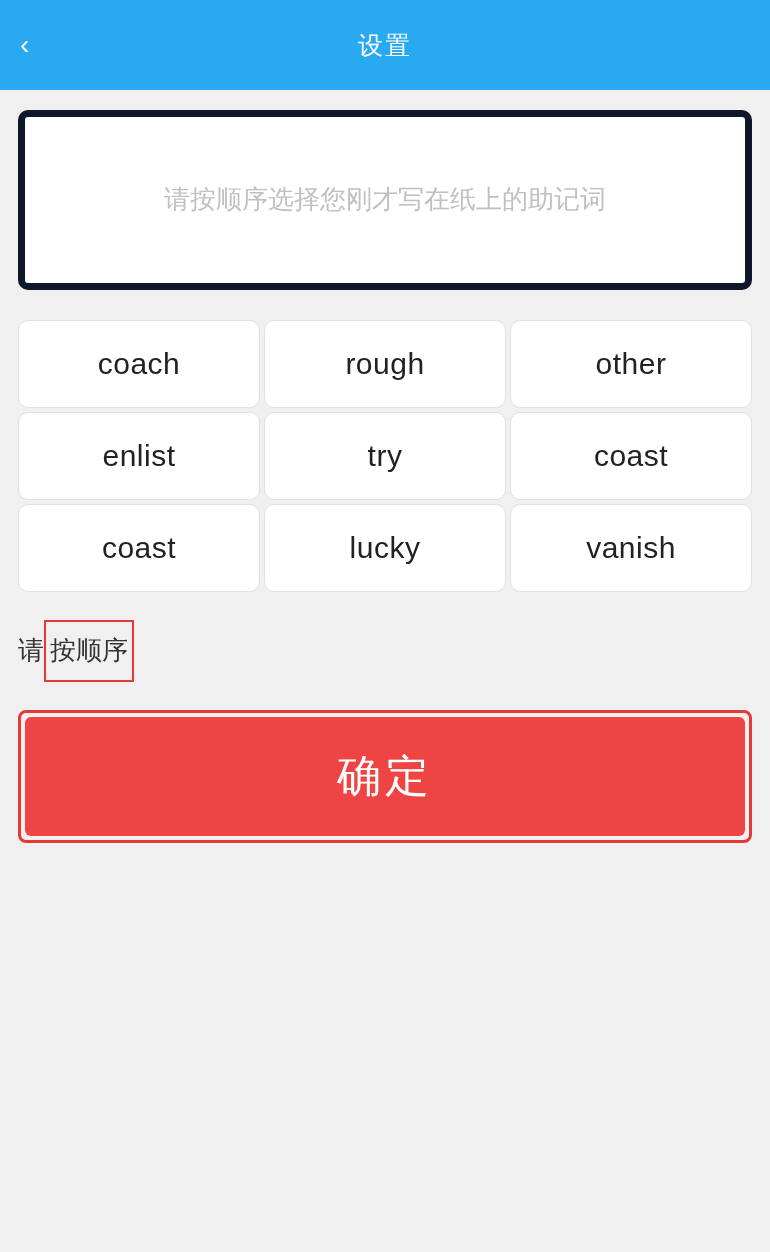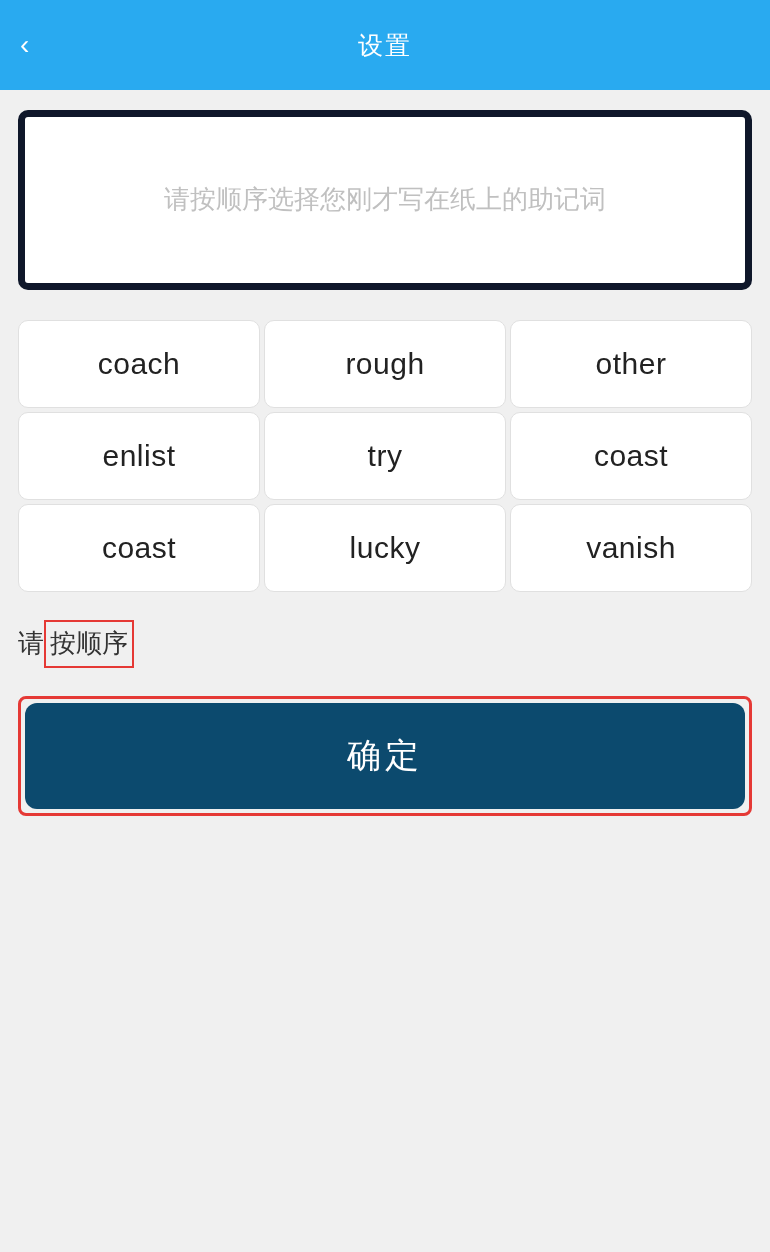--- a/index.html
+++ b/index.html
@@ -99,40 +99,40 @@
       color: #333;
       line-height: 1.6;
       margin-bottom: 28px;
       display: flex;
       align-items: center;
       flex-wrap: wrap;
     }
 
     .instruction-highlight {
       border: 2px solid #e53935;
-      padding: 1px 4px;
+      padding: 8px 4px;
       margin: 0 0px;
       display: inline;
     }
 
     
     .confirm-btn-wrapper {
       border: 3px solid #e53935;
       border-radius: 8px;
       padding: 4px;
     }
 
     .confirm-btn {
-      background: #0c4a6e;
+      background: #ef4444;
       border: none;
-      border-radius: 12px;
+      border-radius: 6px;
       width: 100%;
       padding: 30px 10px;
       color: white;
-      font-size: 34px;
+      font-size: 44px;
       letter-spacing: 4px;
       cursor: pointer;
       font-family: inherit;
     }
   </style>
 </head>
 <body>
 
 <div class="header">
   <span class="header-back">‹</span>

